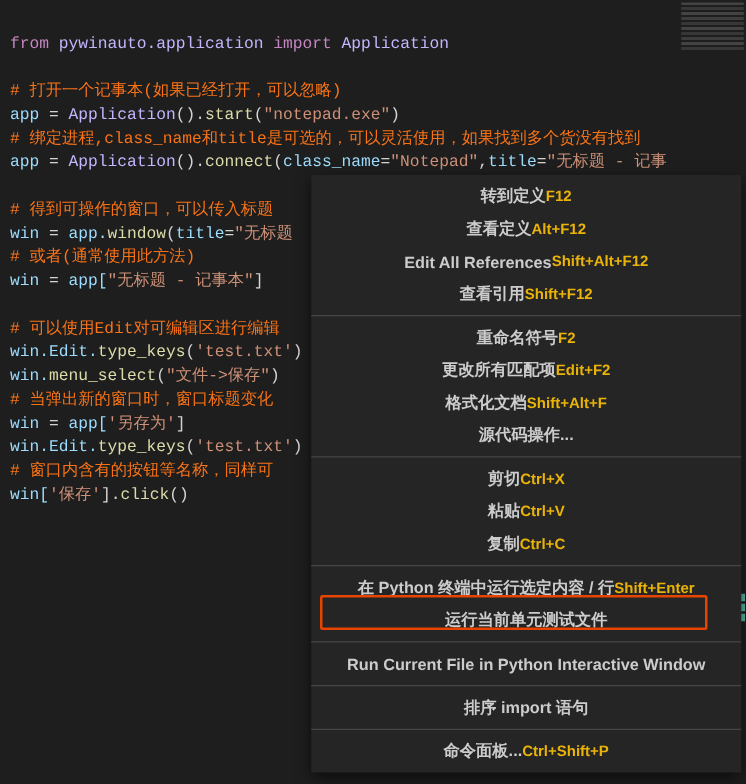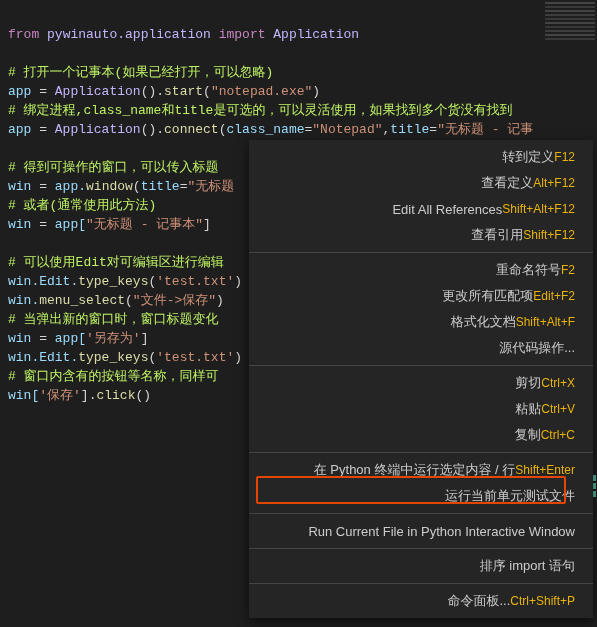--- a/index.html
+++ b/index.html
@@ -36,46 +36,47 @@
       #888 20px 22px, transparent 22px 24px,
       #666 24px 26px, transparent 26px 28px,
       #777 28px 30px, transparent 30px 32px,
       #888 32px 34px, transparent 34px 36px,
       #666 36px 38px, transparent 38px 75px
     );
     opacity: 0.35;
   }
   .tok-kw { color: #c586c0; text-align: right; }
   .tok-mod { color: #c4b5fd; }
-  .tok-cmt { color: #bef264; }
+  .tok-cmt { color: #f97316; }
   .tok-str { color: #ce9178; }
   .tok-fn  { color: #dcdcaa; }
   .tok-var { color: #9cdcfe; }
   .tok-pun { color: #d4d4d4; }
 
   .context-menu {
     position: absolute;
     top: 140px;
     left: 249px;
     width: 344px;
     background: #252526;
     box-shadow: 0 4px 12px rgba(0,0,0,0.6);
     font-family: "Segoe UI", "Microsoft YaHei", sans-serif;
     font-size: 13px;
     color: #cccccc;
     padding: 4px 0;
     z-index: 10;
   }
   .menu-item {
     display: flex;
-    justify-content: flex-end;
+    justify-content: center;
     align-items: center;
     padding: 4px 18px 4px 18px;
     height: 26px;
     cursor: default;
+    font-weight: bold;
   }
   .menu-item .shortcut {
     color: #eab308;
     font-size: 12px;
   }
   .menu-sep {
     height: 1px;
     background: #454545;
     margin: 4px 0;
   }

